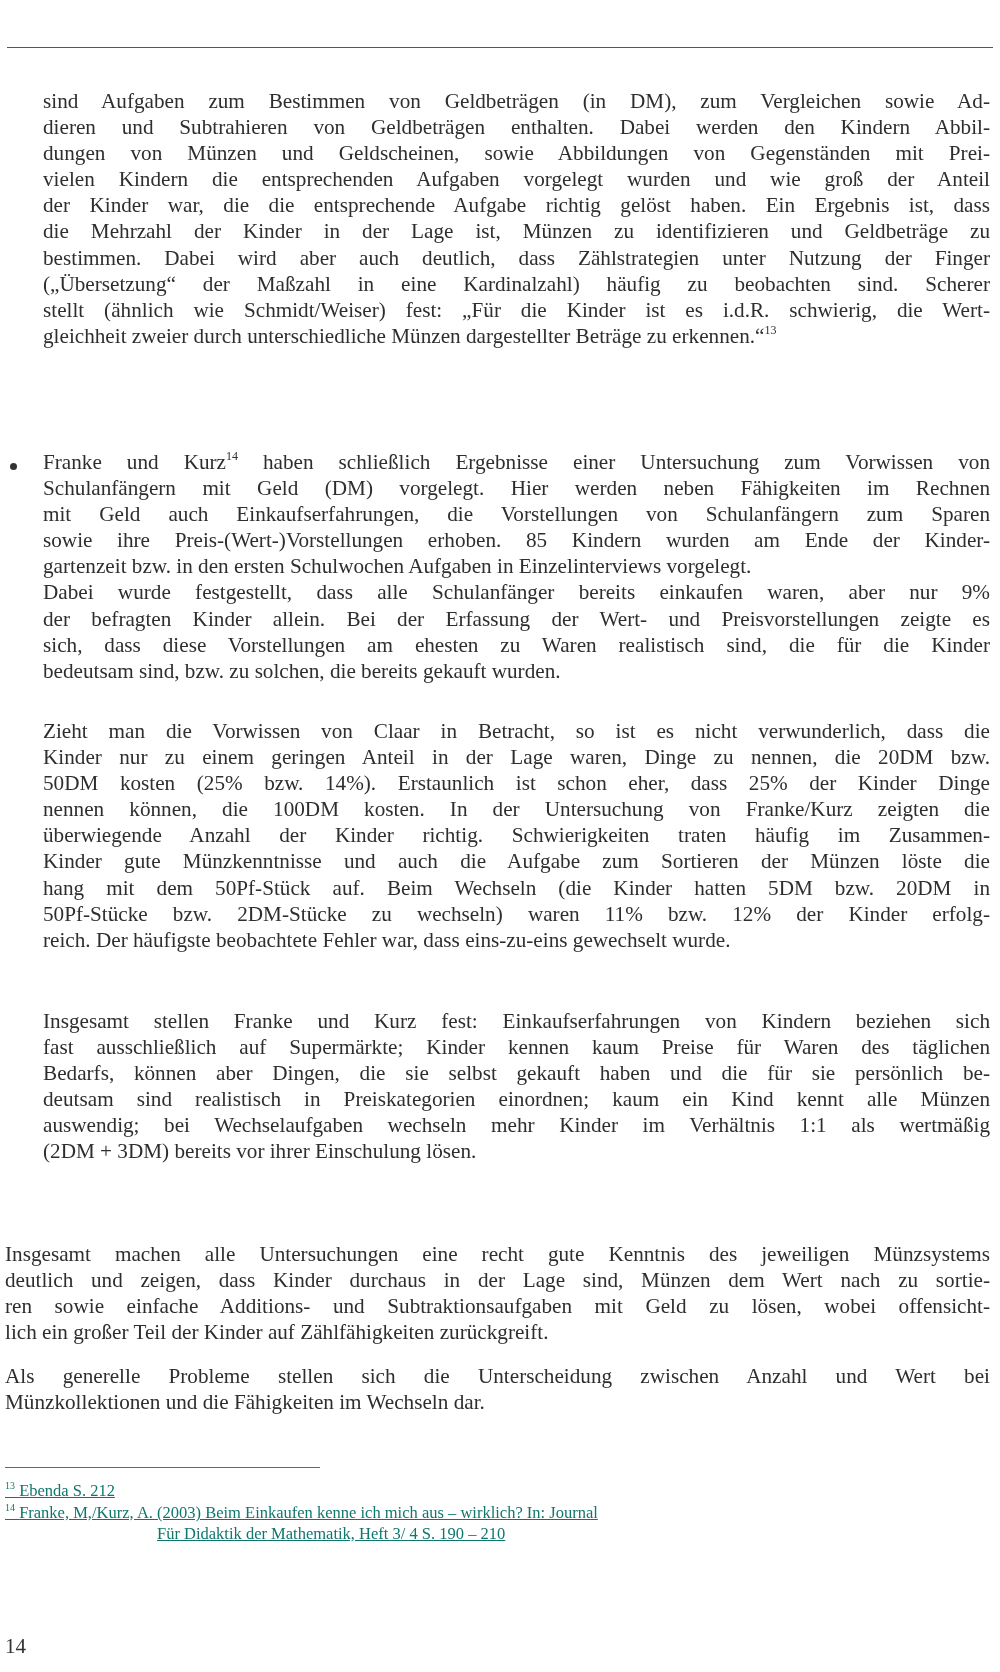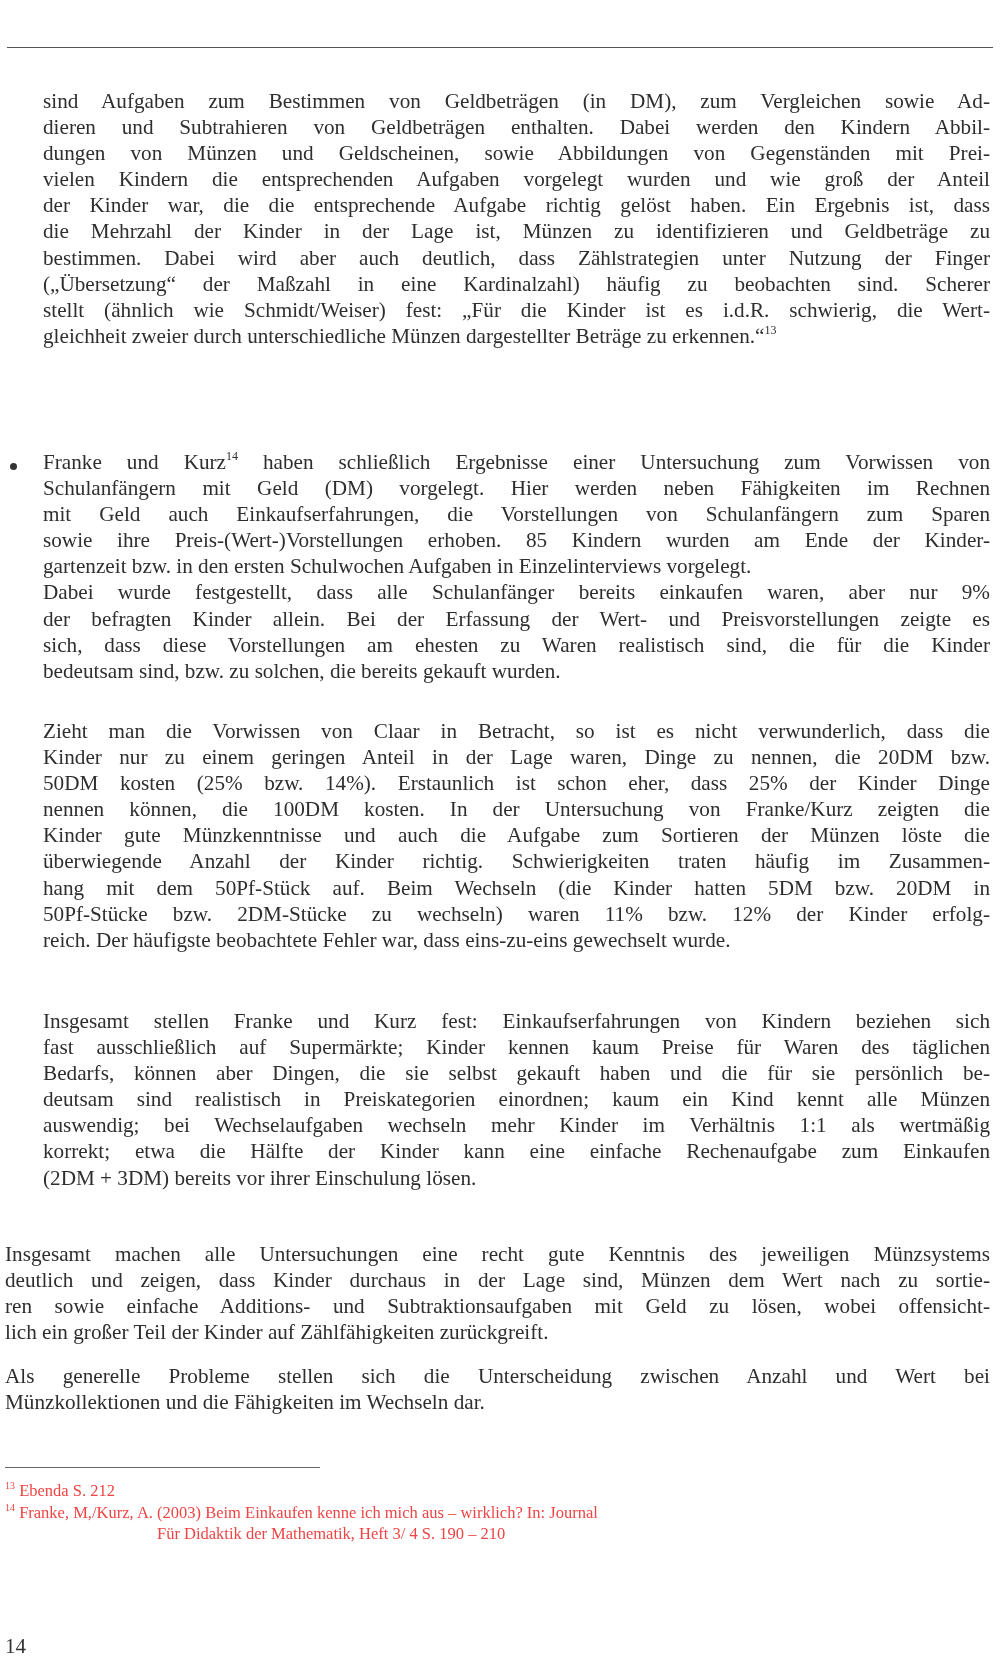--- a/index.html
+++ b/index.html
@@ -9,21 +9,21 @@
               border-top:1.5px solid #555; }
   .para { position:absolute; font-size:21.2px; line-height:26.1px; text-align:justify;
           hyphens:manual; margin:0; }
   .ind { left:43px; width:947px; }
   .full { left:5px; width:985px; }
   .para .ln { display:block; text-align:justify; text-align-last:justify; white-space:nowrap; }
   .para .ln.last { text-align-last:left; }
   sup { font-size:12px; line-height:0; vertical-align:9px; }
   .bullet { position:absolute; left:10px; width:7px; height:7px; border-radius:50%; background:#333; }
   .fn-rule { position:absolute; left:5px; top:1467px; width:315px; border-top:1px solid #666; }
-  .fn { position:absolute; left:5px; font-size:16.5px; line-height:20px; color:#ef4444; white-space:nowrap; }
+  .fn { position:absolute; left:5px; font-size:16.5px; line-height:20px; color:#0f766e; white-space:nowrap;text-decoration:underline; }
   .fn sup { font-size:10px; vertical-align:7px; }
   .pagenum { position:absolute; left:5px; top:1634px; font-size:21px; color:#333; }
 </style>
 </head>
 <body>
 
 <div class="rule-top"></div>
 
 <div class="para ind" style="top:88px;">
   <span class="ln">sind Aufgaben zum Bestimmen von Geldbeträgen (in DM), zum Vergleichen sowie Ad-</span>
@@ -49,34 +49,33 @@
   <span class="ln">der befragten Kinder allein. Bei der Erfassung der Wert- und Preisvorstellungen zeigte es</span>
   <span class="ln">sich, dass diese Vorstellungen am ehesten zu Waren realistisch sind, die für die Kinder</span>
   <span class="ln last">bedeutsam sind, bzw. zu solchen, die bereits gekauft wurden.</span>
 </div>
 
 <div class="para ind" style="top:718px;">
   <span class="ln">Zieht man die Vorwissen von Claar in Betracht, so ist es nicht verwunderlich, dass die</span>
   <span class="ln">Kinder nur zu einem geringen Anteil in der Lage waren, Dinge zu nennen, die 20DM bzw.</span>
   <span class="ln">50DM kosten (25% bzw. 14%). Erstaunlich ist schon eher, dass 25% der Kinder Dinge</span>
   <span class="ln">nennen können, die 100DM kosten. In der Untersuchung von Franke/Kurz zeigten die</span>
+  <span class="ln">überwiegende Anzahl der Kinder richtig. Schwierigkeiten traten häufig im Zusammen-</span>
   <span class="ln">Kinder gute Münzkenntnisse und auch die Aufgabe zum Sortieren der Münzen löste die</span>
-  <span class="ln">überwiegende Anzahl der Kinder richtig. Schwierigkeiten traten häufig im Zusammen-</span>
   <span class="ln">hang mit dem 50Pf-Stück auf. Beim Wechseln (die Kinder hatten 5DM bzw. 20DM in</span>
   <span class="ln">50Pf-Stücke bzw. 2DM-Stücke zu wechseln) waren 11% bzw. 12% der Kinder erfolg-</span>
   <span class="ln last">reich. Der häufigste beobachtete Fehler war, dass eins-zu-eins gewechselt wurde.</span>
 </div>
 
 <div class="para ind" style="top:1008px;">
   <span class="ln">Insgesamt stellen Franke und Kurz fest: Einkaufserfahrungen von Kindern beziehen sich</span>
   <span class="ln">fast ausschließlich auf Supermärkte; Kinder kennen kaum Preise für Waren des täglichen</span>
   <span class="ln">Bedarfs, können aber Dingen, die sie selbst gekauft haben und die für sie persönlich be-</span>
   <span class="ln">deutsam sind realistisch in Preiskategorien einordnen; kaum ein Kind kennt alle Münzen</span>
   <span class="ln">auswendig; bei Wechselaufgaben wechseln mehr Kinder im Verhältnis 1:1 als wertmäßig</span>
-  <span class="ln">korrekt; etwa die Hälfte der Kinder kann eine einfache Rechenaufgabe zum Einkaufen</span>
   <span class="ln last">(2DM + 3DM) bereits vor ihrer Einschulung lösen.</span>
 </div>
 
 <div class="para full" style="top:1241px;">
   <span class="ln">Insgesamt machen alle Untersuchungen eine recht gute Kenntnis des jeweiligen Münzsystems</span>
   <span class="ln">deutlich und zeigen, dass Kinder durchaus in der Lage sind, Münzen dem Wert nach zu sortie-</span>
   <span class="ln">ren sowie einfache Additions- und Subtraktionsaufgaben mit Geld zu lösen, wobei offensicht-</span>
   <span class="ln last">lich ein großer Teil der Kinder auf Zählfähigkeiten zurückgreift.</span>
 </div>
 

